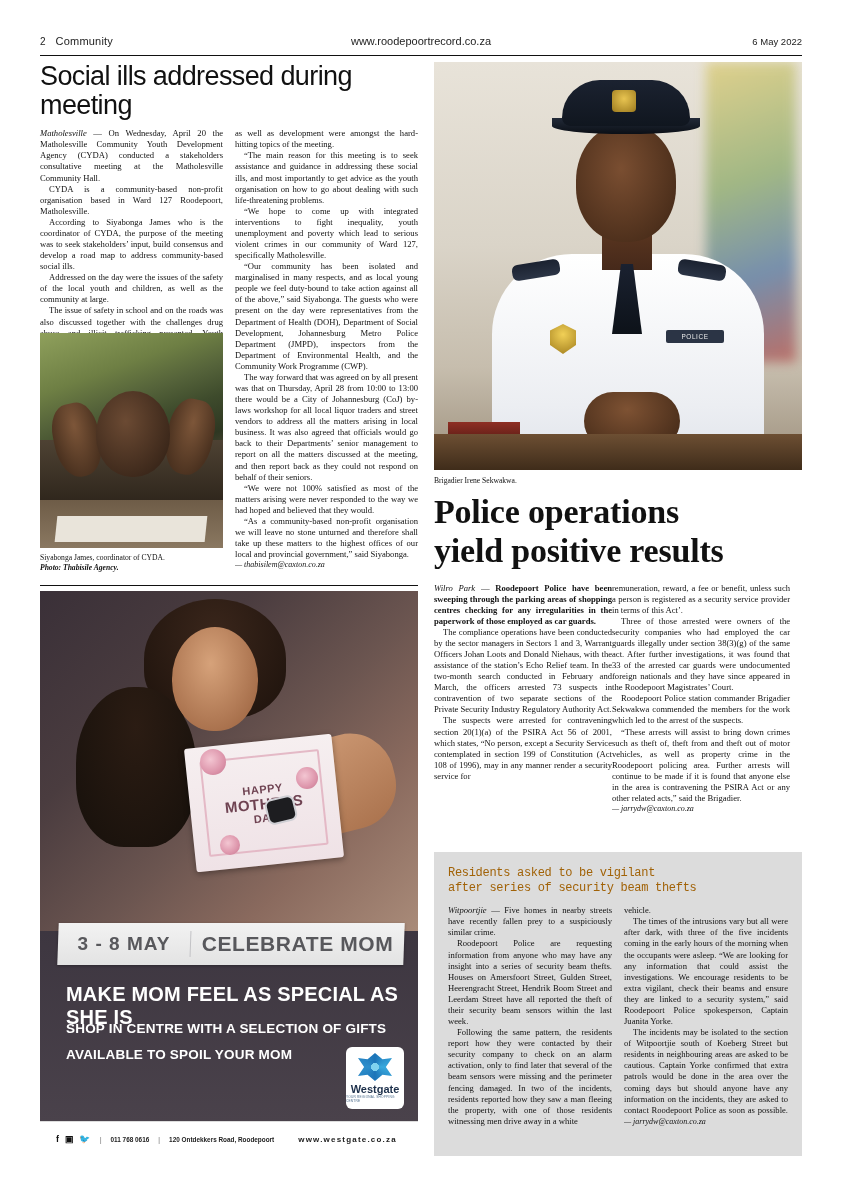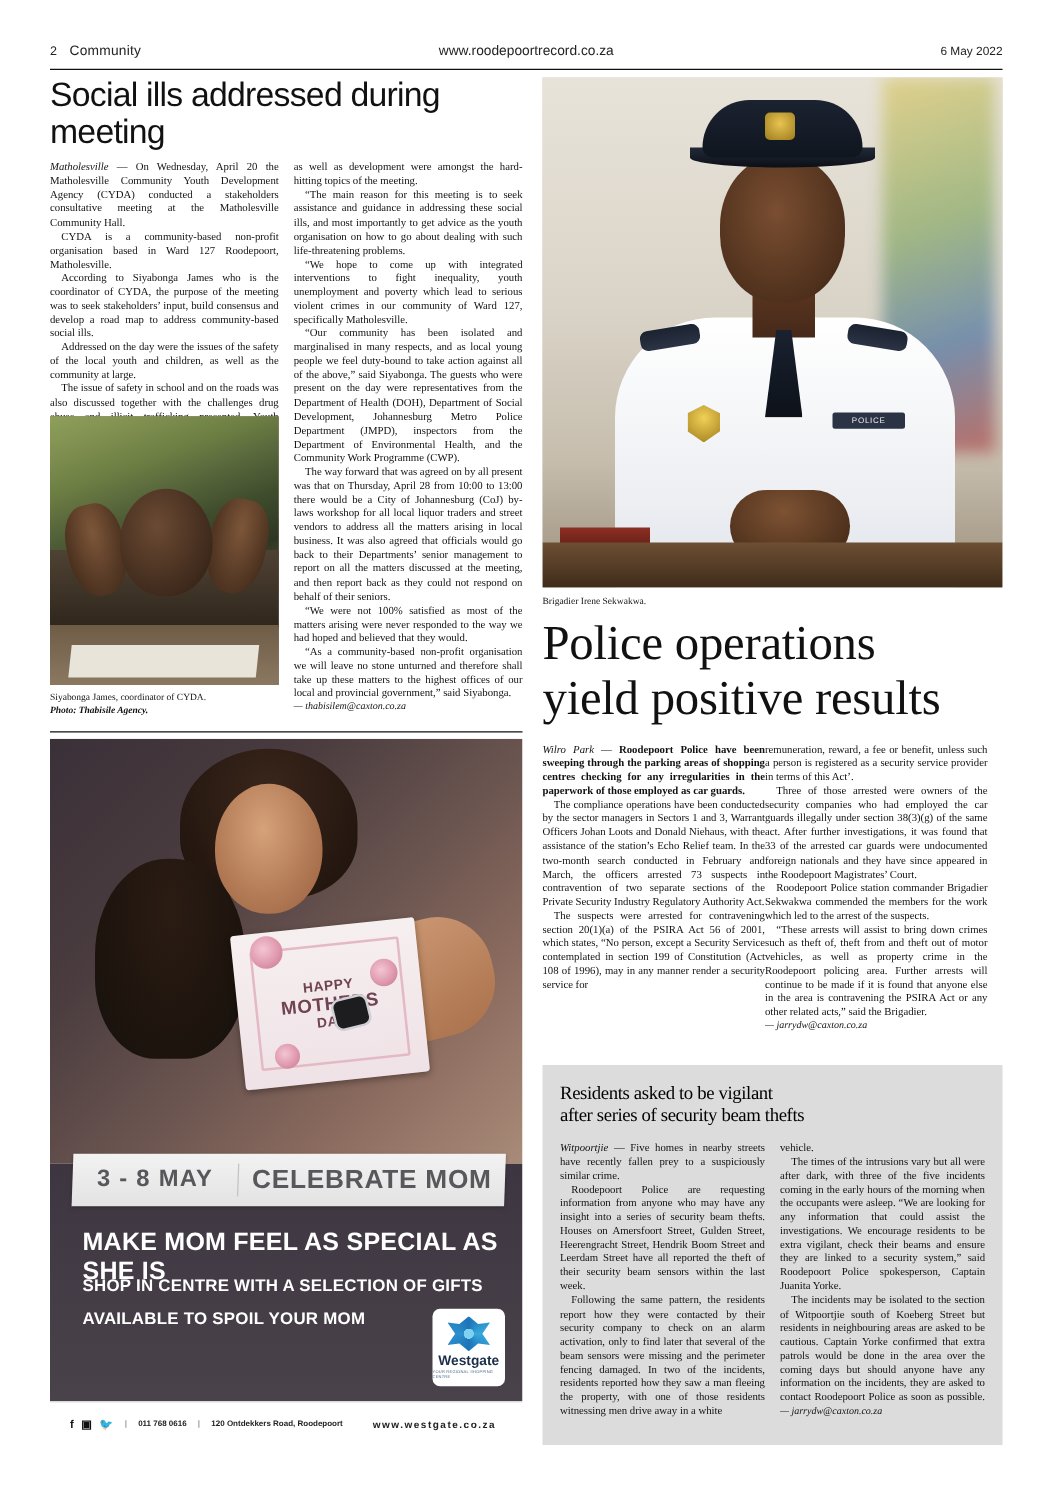--- a/index.html
+++ b/index.html
@@ -286,40 +286,40 @@
   .photo-brig .book {
     position:absolute; left:14px; bottom:30px; width:72px; height:18px;
     background: linear-gradient(#8e2f24, #5e1d16);
   }
   .cap-brig { position: absolute; left: 434px; top: 476px; width: 368px; }
 
   
   .story-b { position: absolute; left: 434px; top: 493px; width: 368px; }
   .headline-b {
     font-family: "Liberation Serif", serif;
-    font-size: 39px; line-height: 1.14; letter-spacing: -0.2px; color: #111;
-    font-weight: 400; margin-bottom: 12px;
+    font-size: 34px; line-height: 1.14; letter-spacing: -0.2px; color: #111;
+    font-weight: 700; margin-bottom: 12px;
   }
   .byline { display:flex; align-items:center; gap:7px; margin-bottom: 11px; }
   .byline .sq { width: 13px; height: 13px; background: #e8312a; }
   .byline .nm {
     font-family:"Liberation Sans", sans-serif; font-size: 8.4px; font-weight: bold; color:#111;
   }
   .cols2b { display:flex; }
   .colb { width: 178px; }
   .lead { font-weight: bold; }
 
   
   .story-c {
     position: absolute; left: 434px; top: 852px; width: 368px; height: 304px;
     background: #dcdcdc; padding: 14px 14px 12px 14px;
   }
   .headline-c {
-    font-family:Liberation Serif, serif;
-    font-size: 15px; line-height: 1.22; letter-spacing: -0.3px; color: #000000;
+    font-family:Liberation Mono, monospace;
+    font-size: 12px; line-height: 1.22; letter-spacing: -0.3px; color: #a16207;
     font-weight: 400; margin-bottom: 10px;
   }
   .colc { width: 164px; }
   .cols2c { display:flex; gap: 12px; }
 </style>
 </head>
 <body>
 
 <div class="page">
 

